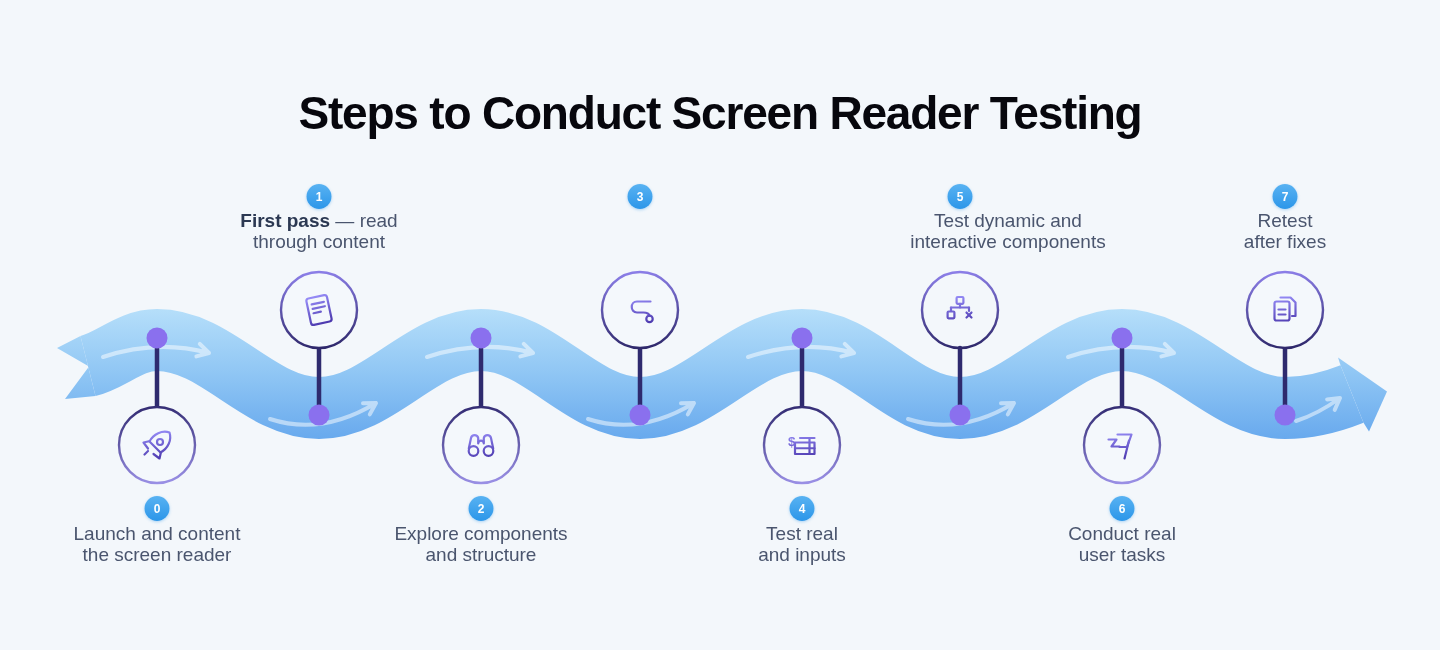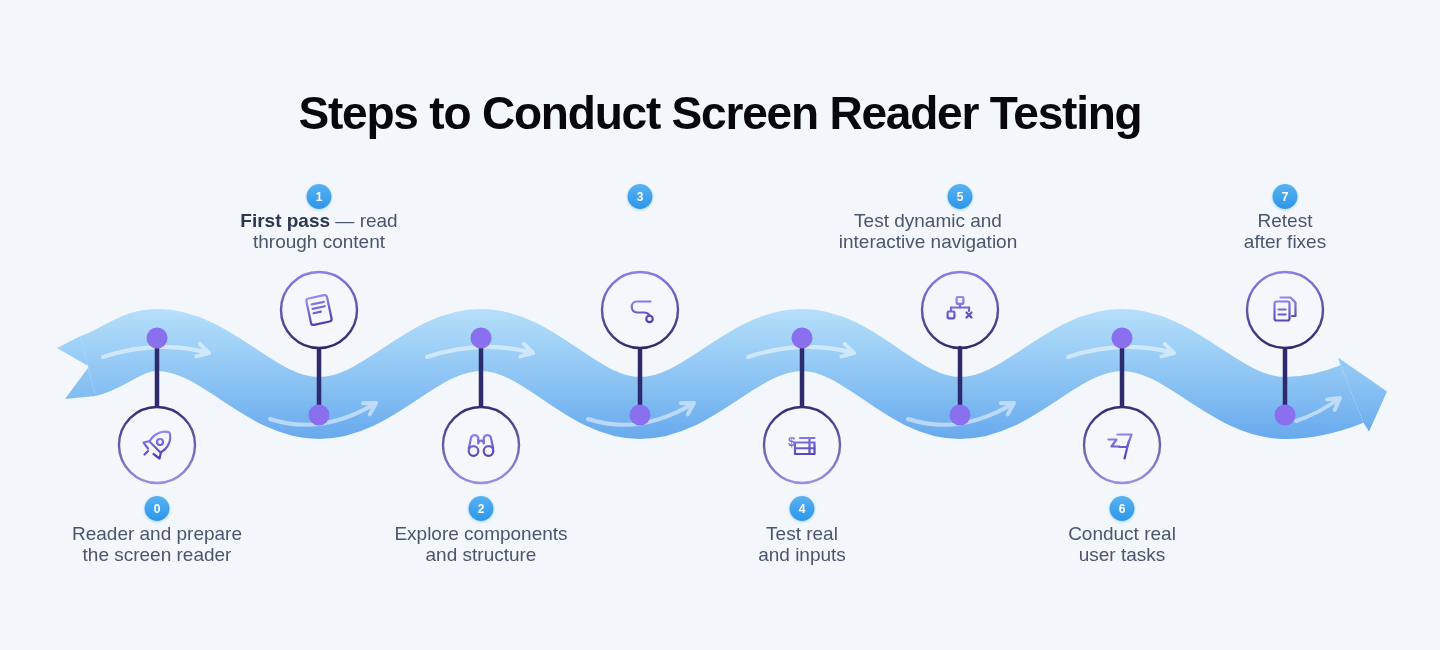--- a/index.html
+++ b/index.html
@@ -175,38 +175,38 @@
   <div class="badge badge-below" style="left:157px">0</div>
   <div class="badge badge-above" style="left:319px">1</div>
   <div class="badge badge-below" style="left:481px">2</div>
   <div class="badge badge-above" style="left:640px">3</div>
   <div class="badge badge-below" style="left:802px">4</div>
   <div class="badge badge-above" style="left:960px">5</div>
   <div class="badge badge-below" style="left:1122px">6</div>
   <div class="badge badge-above" style="left:1285px">7</div>
 
   <div class="step-text text-below" style="left:157px">
-    <div><span class="b"></span><span>Reader and prepare</span></div>
+    <div><span class="b"></span><span>Launch and content</span></div>
     <div>the screen reader</div>
   </div>
   <div class="step-text text-above" style="left:319px">
     <div><span class="b">First pass</span><span> — read</span></div>
     <div>through content</div>
   </div>
   <div class="step-text text-below" style="left:481px">
     <div><span class="b"></span><span>Explore components</span></div>
     <div>and structure</div>
   </div>
   <div class="step-text text-below" style="left:802px">
     <div><span class="b"></span><span>Test real</span></div>
     <div>and inputs</div>
   </div>
-  <div class="step-text text-above" style="left:928px">
+  <div class="step-text text-above" style="left:1008px">
     <div><span class="b"></span><span>Test dynamic and</span></div>
-    <div>interactive navigation</div>
+    <div>interactive components</div>
   </div>
   <div class="step-text text-below" style="left:1122px">
     <div><span class="b"></span><span>Conduct real</span></div>
     <div>user tasks</div>
   </div>
   <div class="step-text text-above" style="left:1285px">
     <div><span class="b"></span><span>Retest</span></div>
     <div>after fixes</div>
   </div>
 

